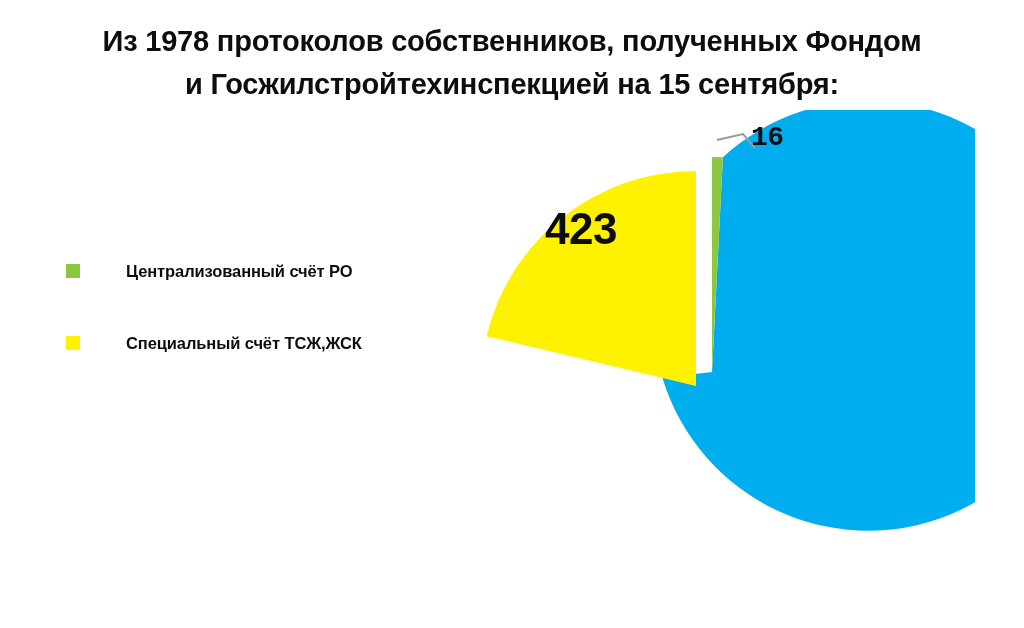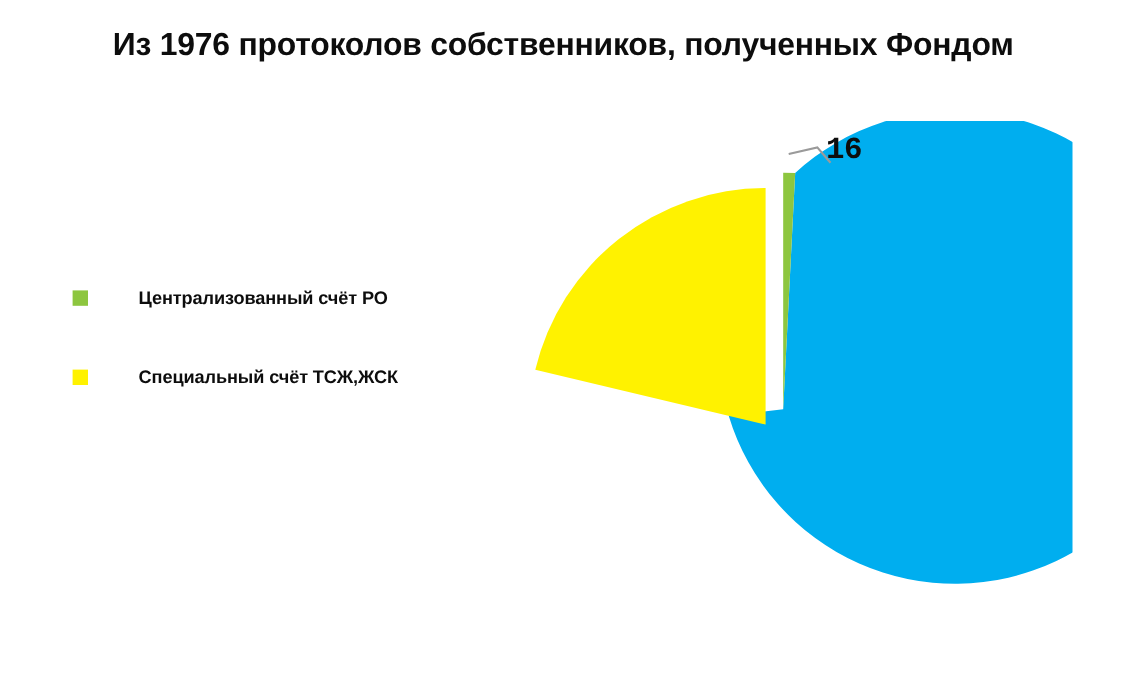--- a/index.html
+++ b/index.html
@@ -99,21 +99,22 @@
   #label-green  { left: 751px; top: 122px; font-size: 28px; font-family: Liberation Mono, monospace; }
   #label-yellow { left: 545px; top: 204px; font-size: 44px; }
   #label-blue   { left: 795px; top: 440px; font-size: 44px; }
 </style>
 </head>
 <body>
 
 <div id="chart-root">
 
   <div id="chart-title">
-    <span class="title-line">Из 1976 протоколов собственников, полученных Фондом</span>
+    <span class="title-line">Из 1978 протоколов собственников, полученных Фондом</span>
+    <span class="title-line">и Госжилстройтехинспекцией на 15 сентября:</span>
   </div>
 
   <div id="legend">
 
     <div class="legend-item">
       <span class="legend-swatch" style="background:#8DC63F"></span>
       <span class="legend-label">Централизованный счёт РО</span>
     </div>
 
 
@@ -146,14 +147,15 @@
                    Z"></path>
         </g>
       </g>
 
       <polyline fill="none" stroke="#9a9a9a" stroke-width="2" points="262,30 288,24 300,38"></polyline>
     </svg>
 
   </div>
 
   <div class="data-label" id="label-green">16</div>
+  <div class="data-label" id="label-yellow">423</div>
 
 </div>
 
 </body></html>

